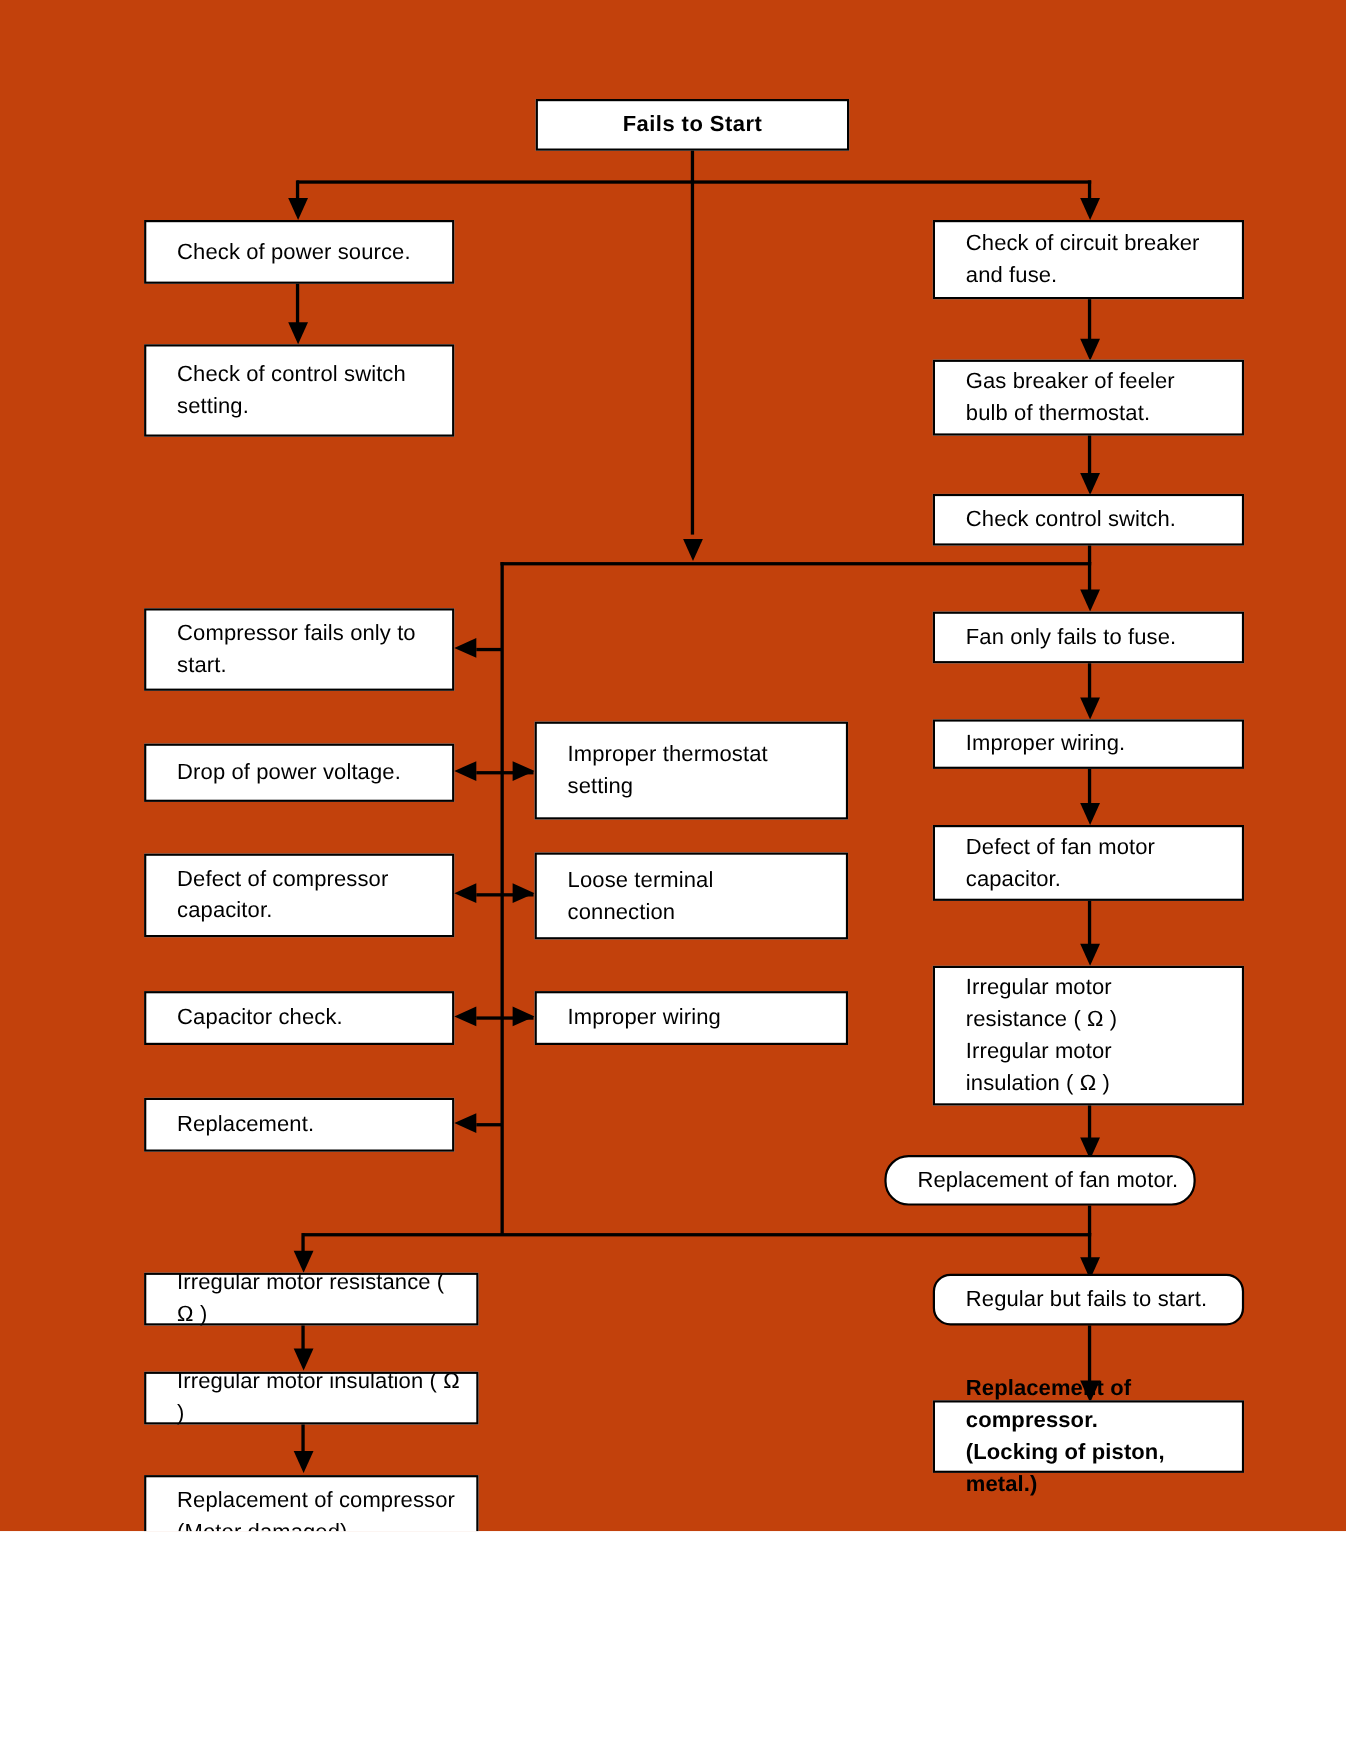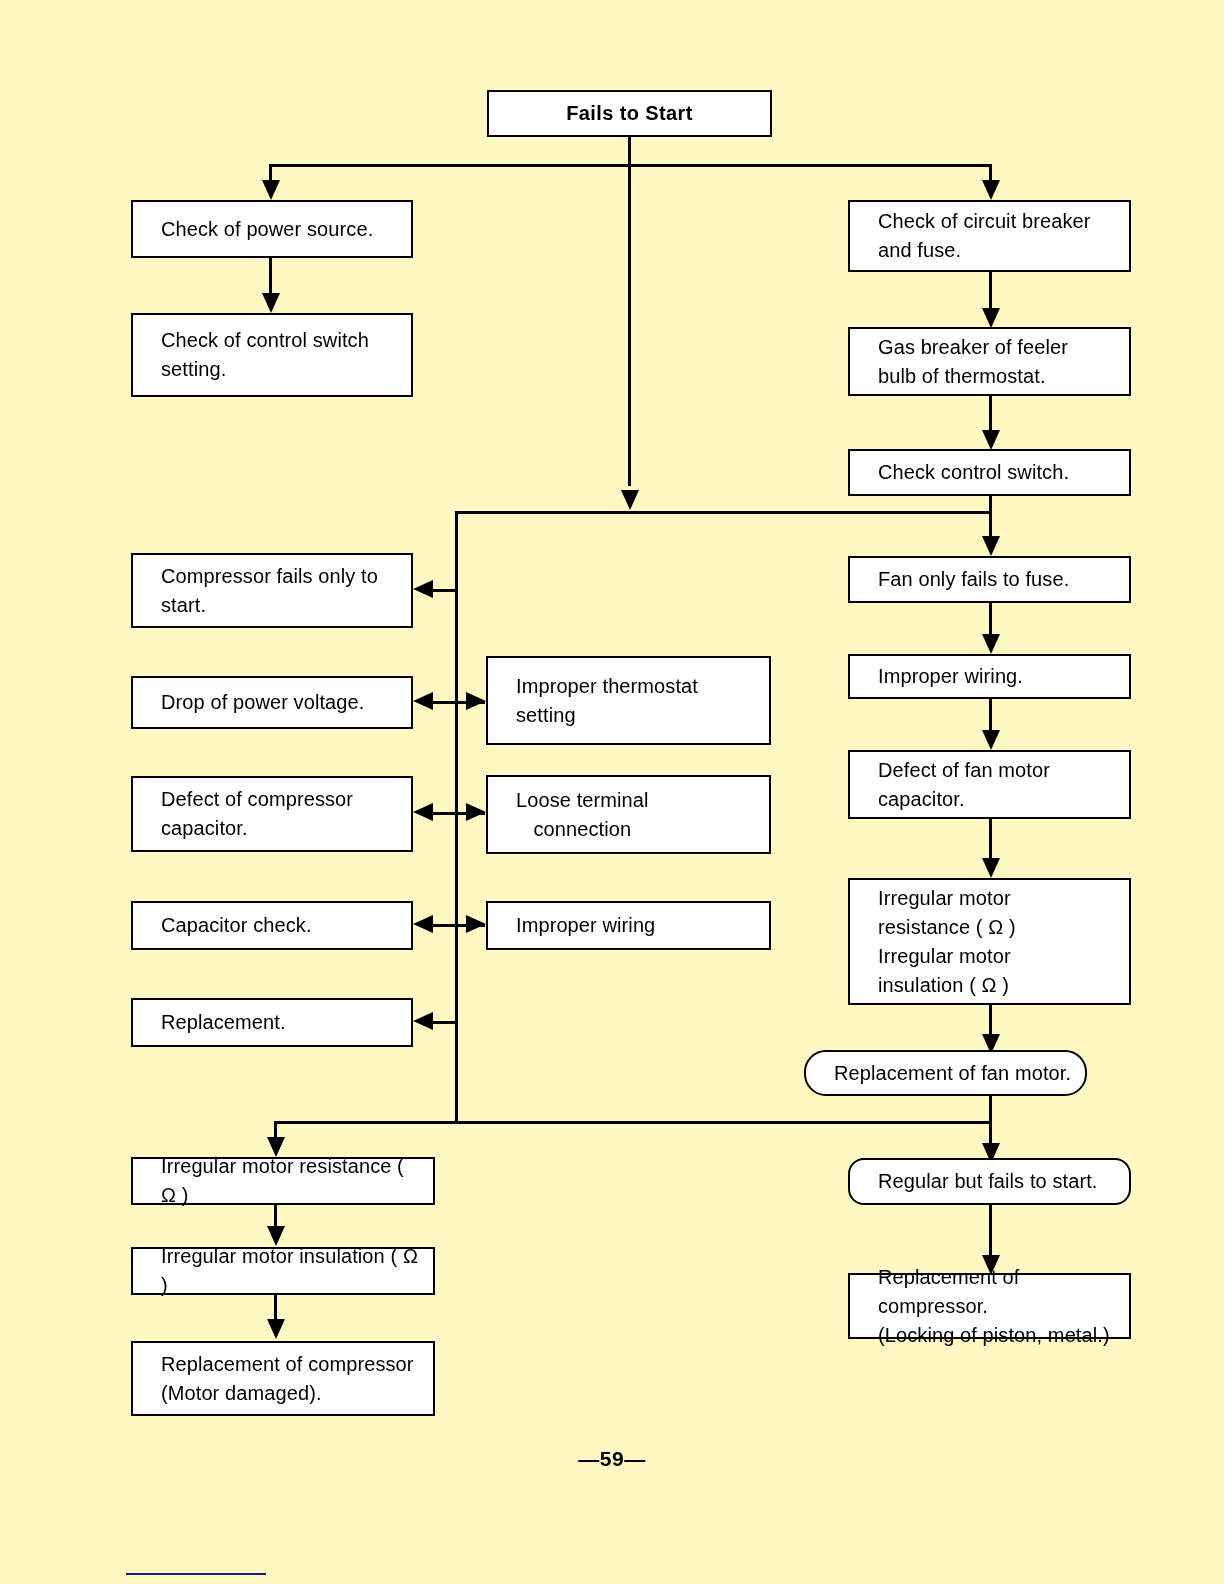--- a/index.html
+++ b/index.html
@@ -7,22 +7,22 @@
     padding: 0;
     background: #ffffff;
   }
   body {
     font-family: "Liberation Sans", sans-serif;
     color: #000000;
   }
   #page {
     position: relative;
     width: 1224px;
-    height: 1584px;
-    background: #fef9c3;
+    height: 1392px;
+    background: #c2410c;
     overflow: hidden;
   }
   .node {
     position: absolute;
     box-sizing: border-box;
     border: 2.5px solid #000;
     background: #fff;
     display: flex;
     align-items: center;
     padding-left: 28px;
@@ -151,21 +151,21 @@
   <div class="hline" style="left:433px; top:924px; width:52px;"></div>
   <div class="arrow-left" style="left:413px; top:915px;"></div>
   <div class="arrow-right" style="left:466px; top:915px;"></div>
 
   <div class="node" style="left:131px; top:998px; width:282px; height:49px;">Replacement.</div>
   <div class="hline" style="left:433px; top:1021px; width:24px;"></div>
   <div class="arrow-left" style="left:413px; top:1012px;"></div>
 
   <div class="node" style="left:486px; top:656px; width:285px; height:89px;">Improper thermostat
 setting</div>
-  <div class="node" style="left:486px; top:775px; width:285px; height:79px;text-align:center;">Loose terminal
+  <div class="node" style="left:486px; top:775px; width:285px; height:79px;">Loose terminal
 connection</div>
   <div class="node" style="left:486px; top:901px; width:285px; height:49px;">Improper wiring</div>
 
   <div class="node" style="left:848px; top:556px; width:283px; height:47px;">Fan only fails to fuse.</div>
   <div class="vline" style="left:989px; top:603px; height:33px;"></div>
   <div class="arrow-down" style="left:982px; top:634px;"></div>
   <div class="node" style="left:848px; top:654px; width:283px; height:45px;">Improper wiring.</div>
   <div class="vline" style="left:989px; top:699px; height:33px;"></div>
   <div class="arrow-down" style="left:982px; top:730px;"></div>
   <div class="node" style="left:848px; top:750px; width:283px; height:69px;">Defect of fan motor
@@ -192,20 +192,20 @@
   <div class="arrow-down" style="left:267px; top:1226px;"></div>
   <div class="node" style="left:131px; top:1247px; width:304px; height:48px;">Irregular motor insulation ( Ω )</div>
   <div class="vline" style="left:274px; top:1295px; height:26px;"></div>
   <div class="arrow-down" style="left:267px; top:1319px;"></div>
   <div class="node" style="left:131px; top:1341px; width:304px; height:75px;">Replacement of compressor
 (Motor damaged).</div>
 
   <div class="node" style="left:848px; top:1158px; width:283px; height:47px;border-radius:16px;">Regular but fails to start.</div>
   <div class="vline" style="left:989px; top:1205px; height:52px;"></div>
   <div class="arrow-down" style="left:982px; top:1255px;"></div>
-  <div class="node" style="left:848px; top:1273px; width:283px; height:66px;">Replacement of compressor.
+  <div class="node" style="left:848px; top:1273px; width:283px; height:66px;font-weight:bold;">Replacement of compressor.
 (Locking of piston, metal.)</div>
 
   <div class="page-number" style="left:0; top:1447px;">—59—</div>
 
   <div class="scan-rule" style="left:126px; top:1573px; width:140px;"></div>
 
 </div>
 
 </body></html>

